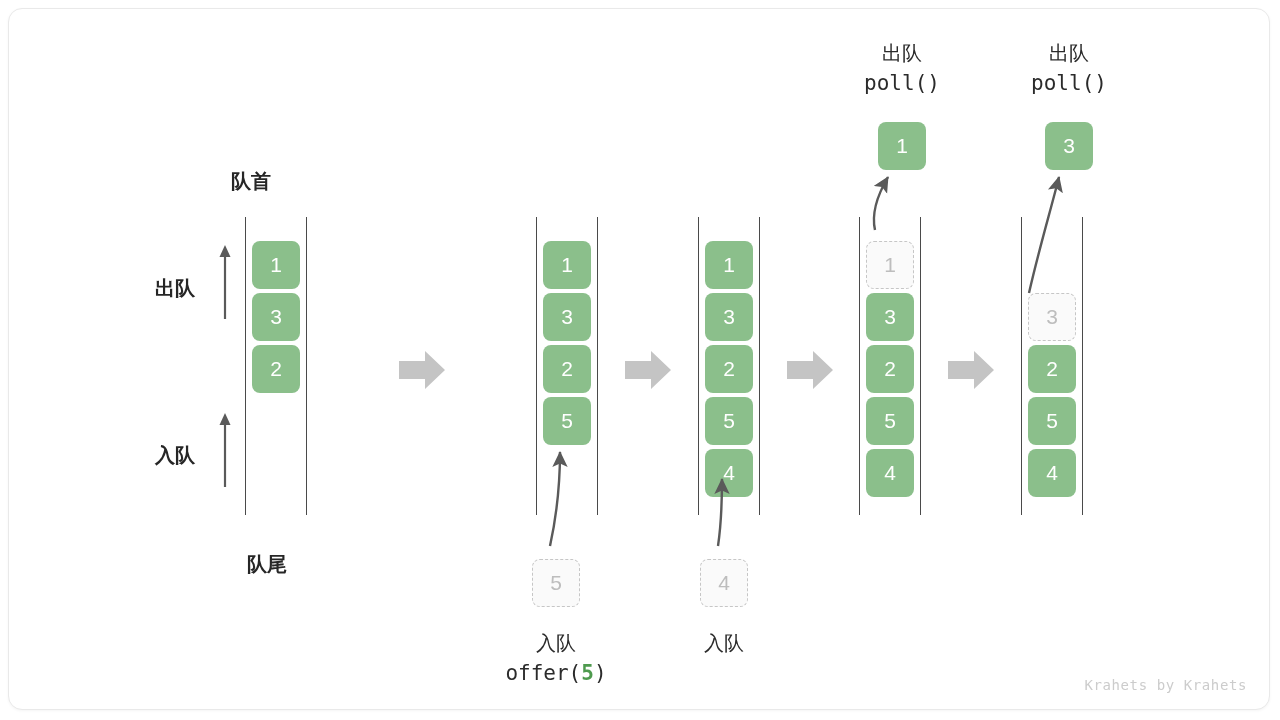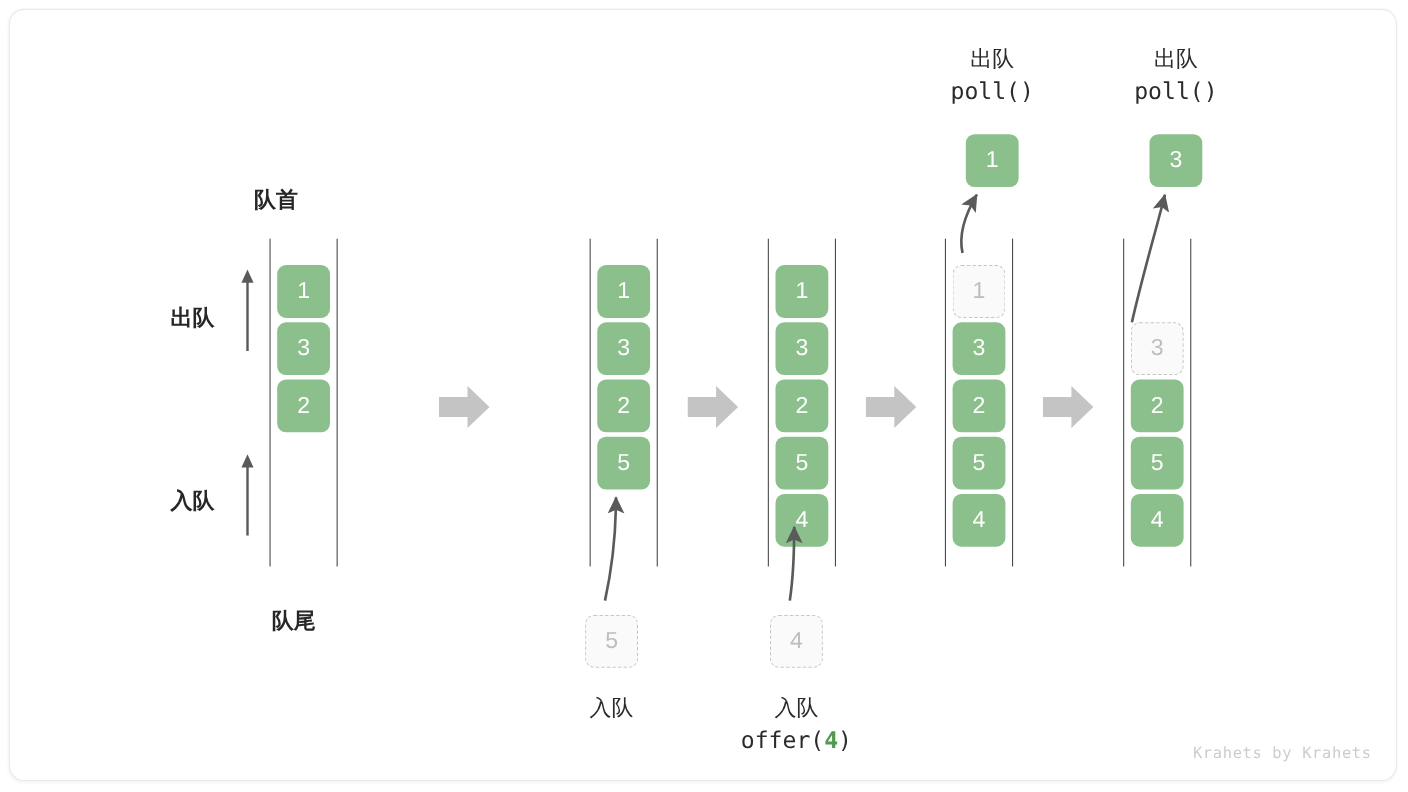--- a/index.html
+++ b/index.html
@@ -146,41 +146,41 @@
   <div class="abs" style="left:534px; top:232px;">
     <div class="cell filled">1</div>
     <div class="cell filled" style="margin-top:4px;">3</div>
     <div class="cell filled" style="margin-top:4px;">2</div>
     <div class="cell filled" style="margin-top:4px;">5</div>
   </div>
 
   <div class="abs cell ghost" style="left:523px; top:550px;">5</div>
   <div class="abs op-label" style="left:447px; top:620px; width:200px;">
     <span class="cn">入队</span>
+    <span class="code"><span>offer(</span><span class="num">5</span><span>)</span></span>
   </div>
 
   <div class="abs step-arrow" style="left:616px; top:340px;">
     <svg width="46" height="42" viewBox="0 0 46 42">
       <path d="M0 12 L26 12 L26 2 L46 21 L26 40 L26 30 L0 30 Z" fill="#c4c4c4"></path>
     </svg>
   </div>
 
   <div class="abs rail" style="left:689px; top:208px; height:298px;"></div>
   <div class="abs" style="left:696px; top:232px;">
     <div class="cell filled">1</div>
     <div class="cell filled" style="margin-top:4px;">3</div>
     <div class="cell filled" style="margin-top:4px;">2</div>
     <div class="cell filled" style="margin-top:4px;">5</div>
     <div class="cell filled" style="margin-top:4px;">4</div>
   </div>
 
   <div class="abs cell ghost" style="left:691px; top:550px;">4</div>
   <div class="abs op-label" style="left:615px; top:620px; width:200px;">
     <span class="cn">入队</span>
-    <span class="code"><span>offer(</span><span class="num">4</span><span>)</span></span>
   </div>
 
   <div class="abs step-arrow" style="left:778px; top:340px;">
     <svg width="46" height="42" viewBox="0 0 46 42">
       <path d="M0 12 L26 12 L26 2 L46 21 L26 40 L26 30 L0 30 Z" fill="#c4c4c4"></path>
     </svg>
   </div>
 
   <div class="abs rail" style="left:850px; top:208px; height:298px;"></div>
   <div class="abs" style="left:857px; top:232px;">

